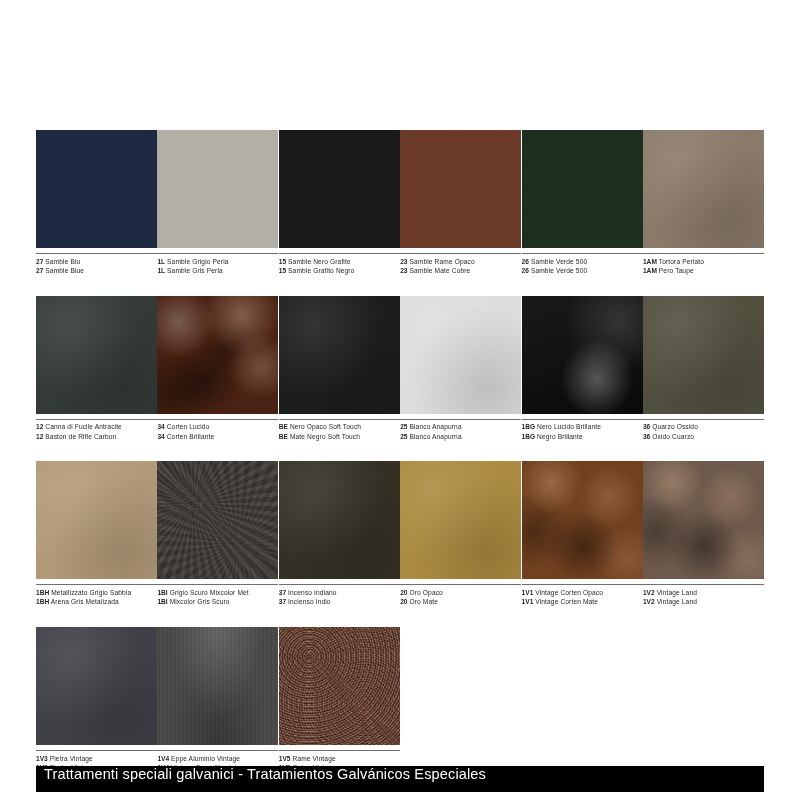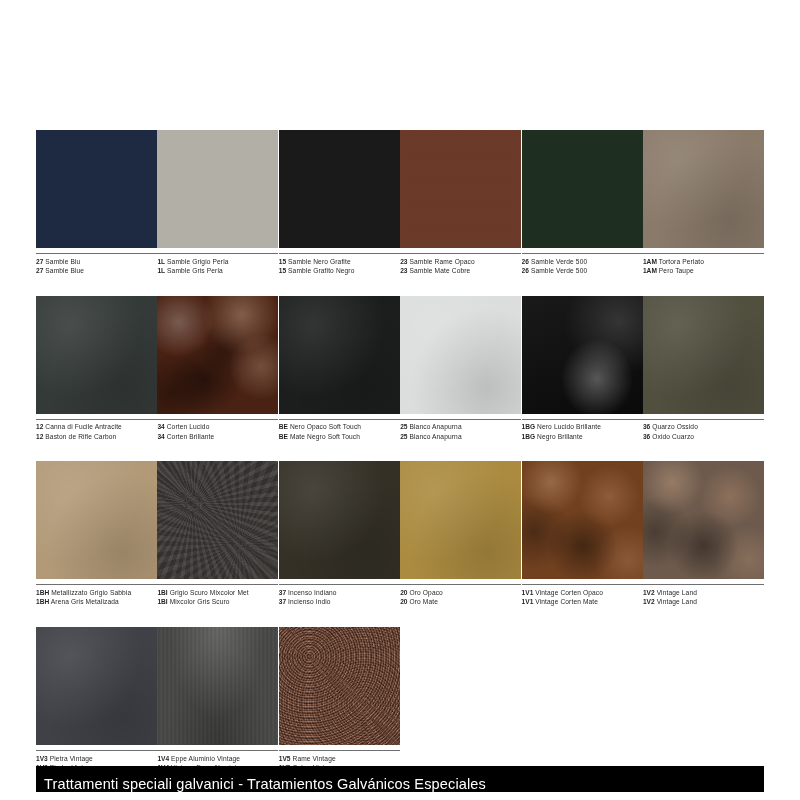--- a/index.html
+++ b/index.html
@@ -87,21 +87,21 @@
 
   
   #banner {
     position: absolute;
     left: 36px;
     top: 766px;
     width: 728px;
     height: 26px;
     background: #000000;
     display: flex;
-    align-items: flex-end;
+    align-items: flex-start;
     padding-left: 8px;
     box-sizing: border-box;
   }
   #banner .btxt {
     color: #ffffff;
     font-size: 14.5px;
     line-height: 16px;
     letter-spacing: 0.01em;
     white-space: nowrap;
   }

